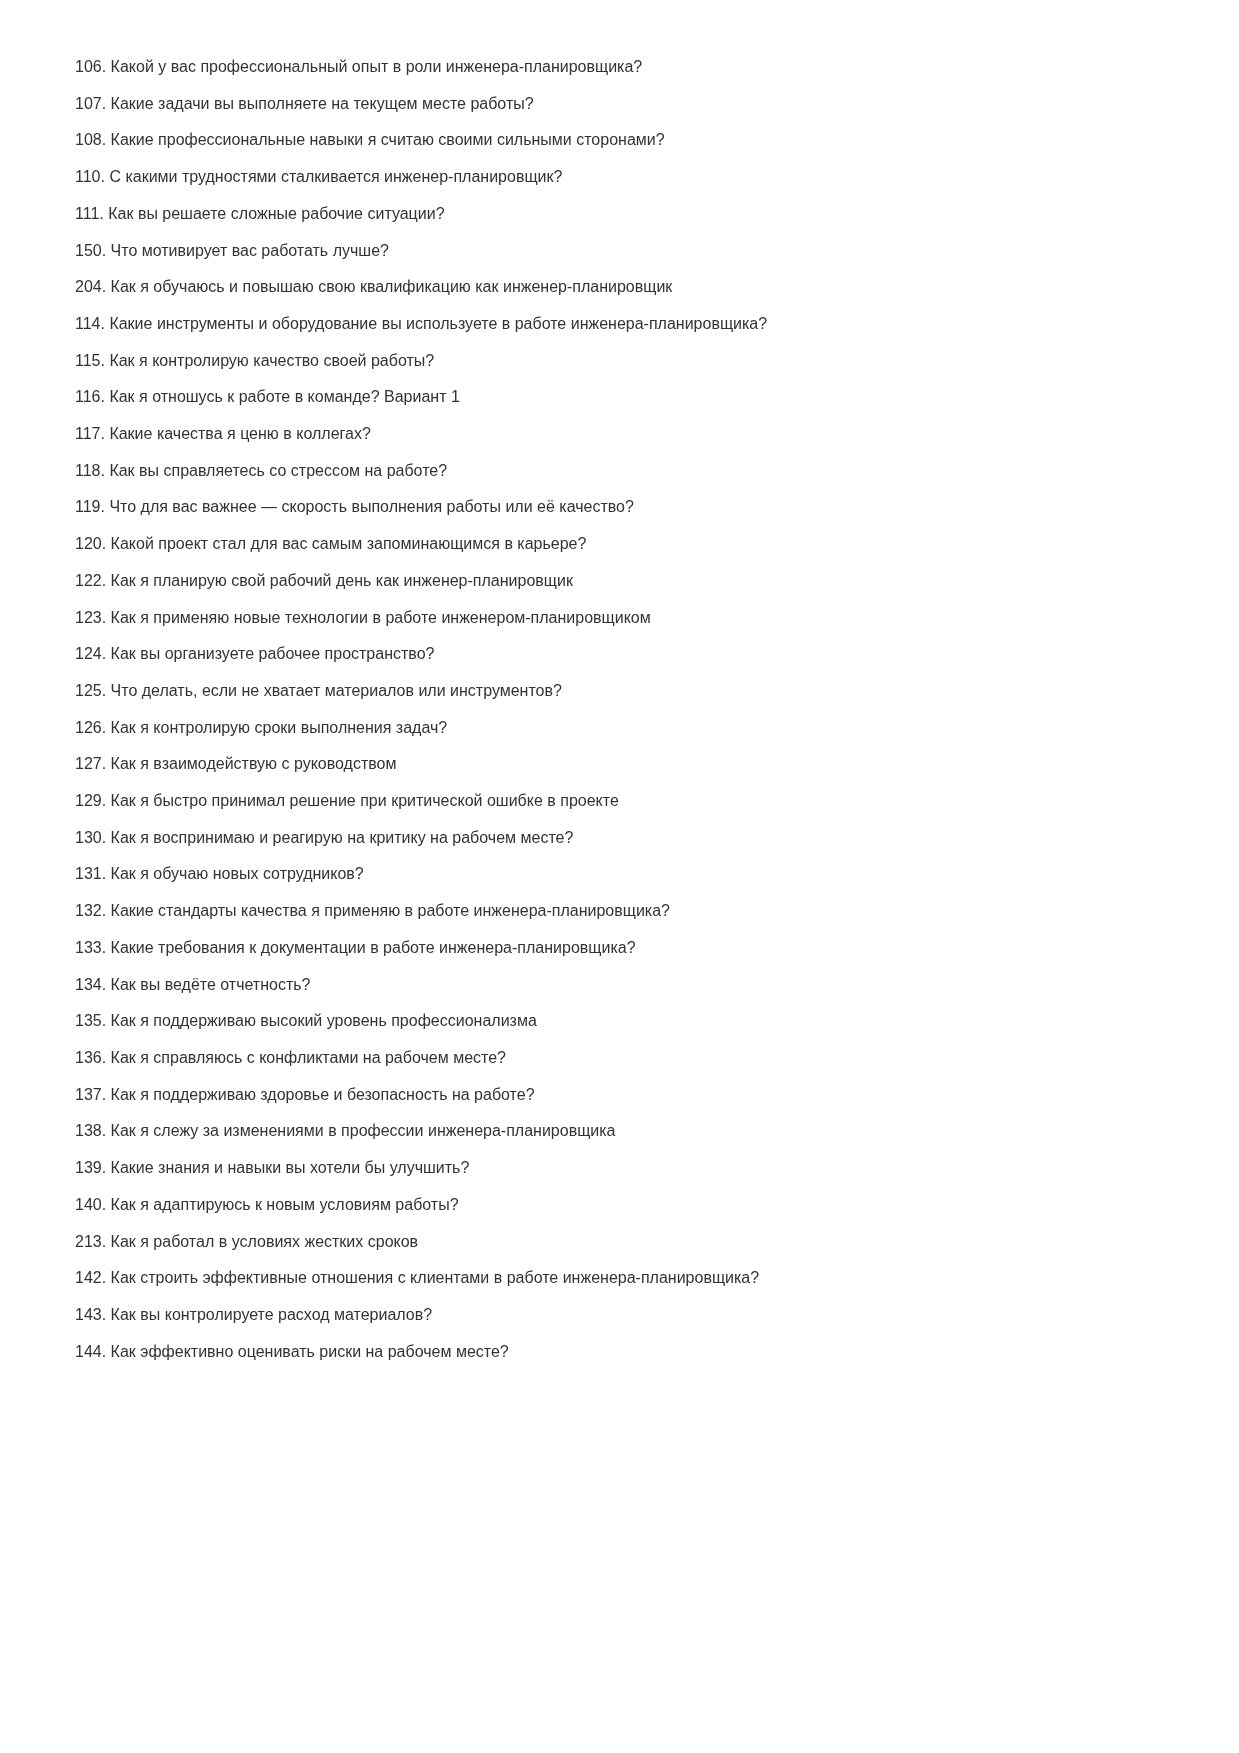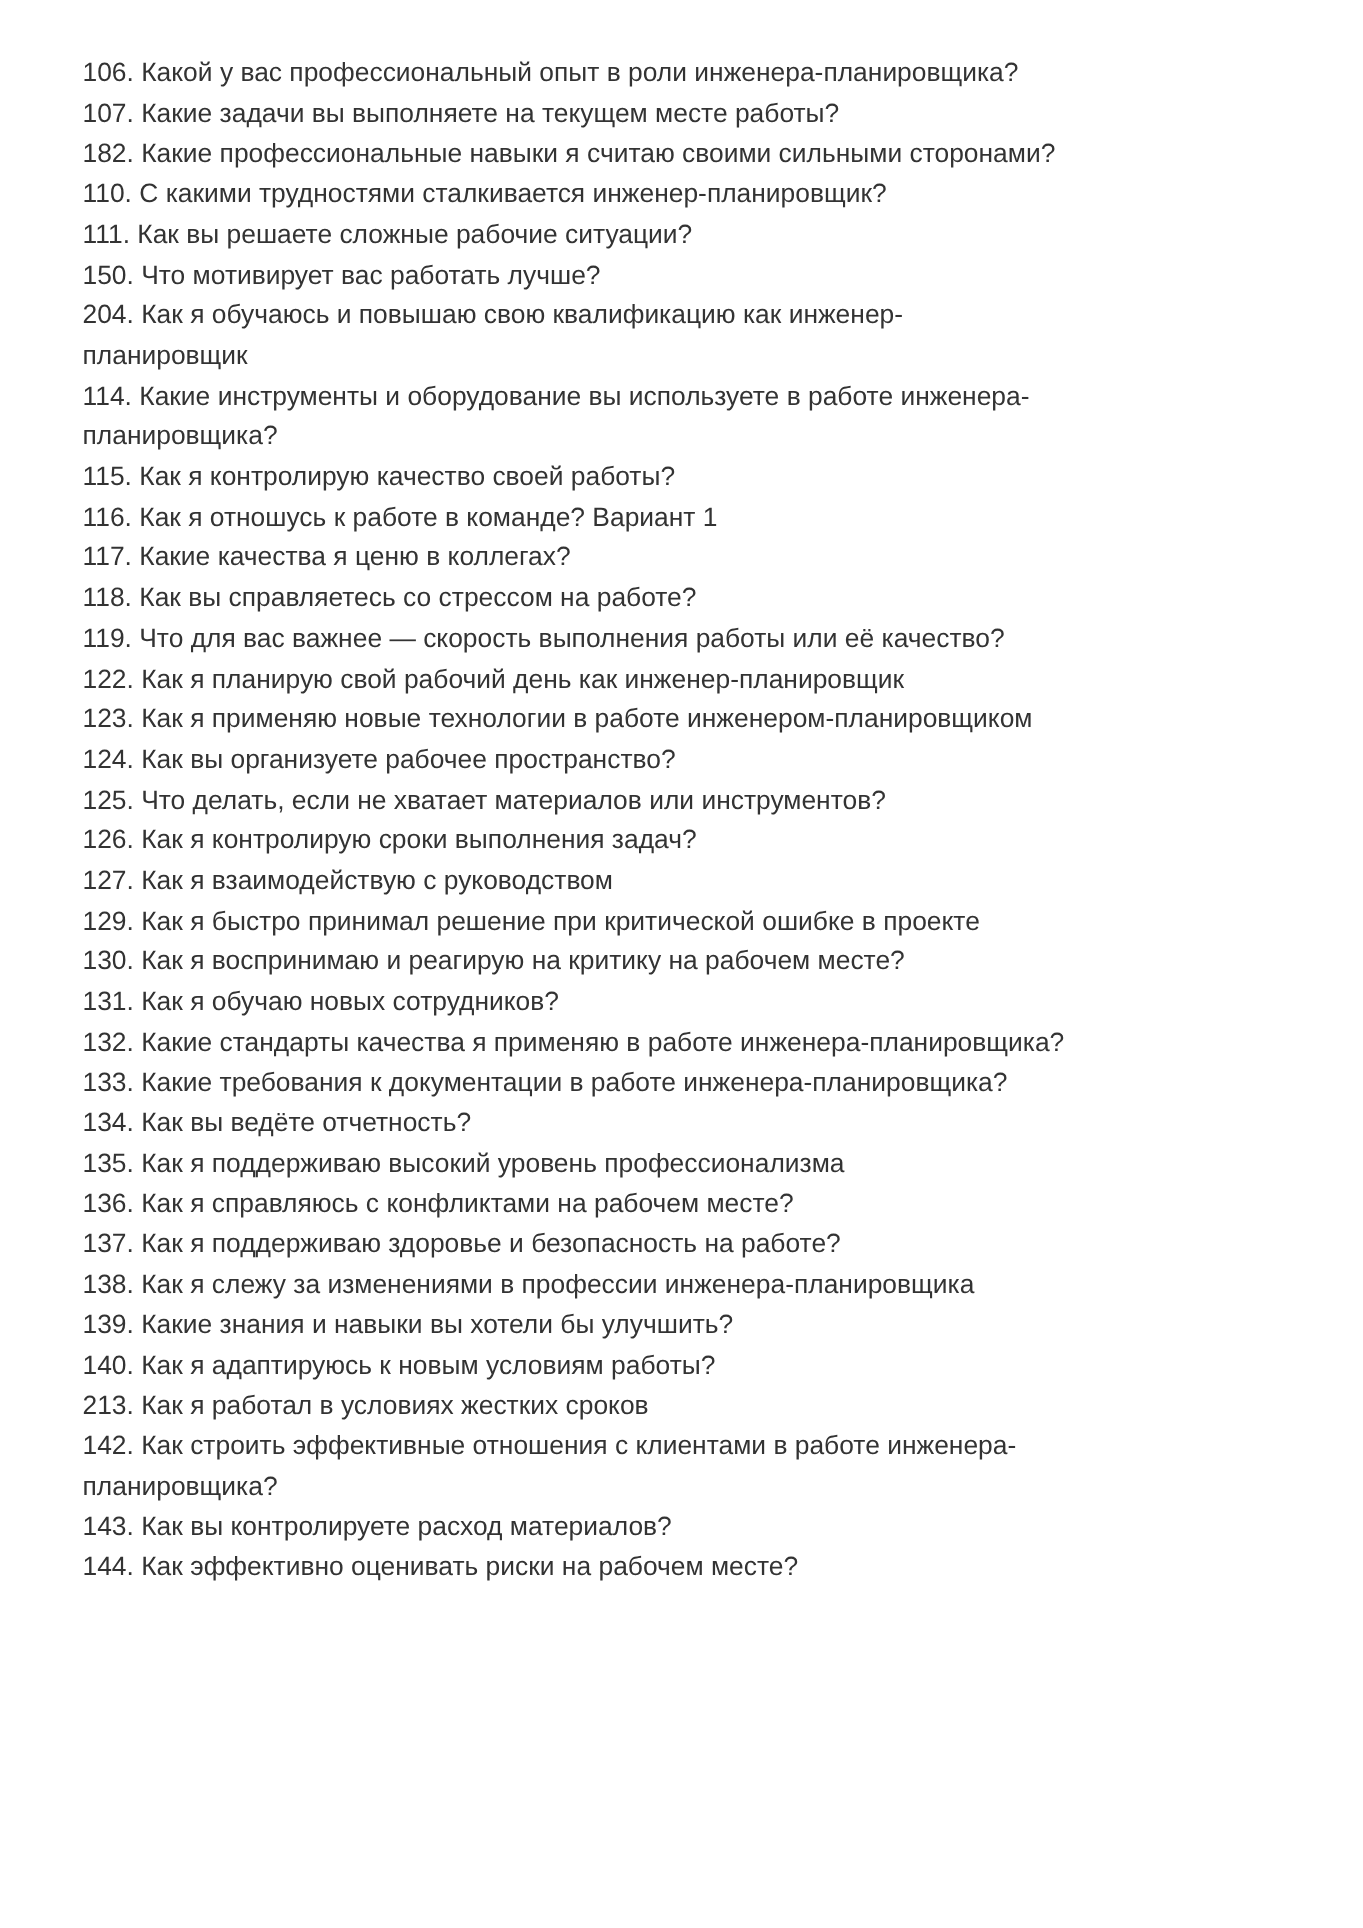--- a/index.html
+++ b/index.html
@@ -19,44 +19,45 @@
     min-height: 1753px;
     padding: 49px 75px 60px 75px;
     background: #ffffff;
   }
   .question-list {
     width: 895px;
   }
   .question-item {
     margin: 0;
     padding: 0;
-    font-size: 24px;
+    font-size: 16px;
     line-height: 36.7px;
     color: #333333;
     white-space: normal;
   }
 </style>
 </head>
 <body>
 
 <div class="page">
   <div class="question-list" id="question-list">
       <p class="question-item">106. Какой у вас профессиональный опыт в роли инженера-планировщика?</p>
       <p class="question-item">107. Какие задачи вы выполняете на текущем месте работы?</p>
-      <p class="question-item">182. Какие профессиональные навыки я считаю своими сильными сторонами?</p>
+      <p class="question-item">108. Какие профессиональные навыки я считаю своими сильными сторонами?</p>
       <p class="question-item">110. С какими трудностями сталкивается инженер-планировщик?</p>
       <p class="question-item">111. Как вы решаете сложные рабочие ситуации?</p>
       <p class="question-item">150. Что мотивирует вас работать лучше?</p>
       <p class="question-item">204. Как я обучаюсь и повышаю свою квалификацию как инженер-планировщик</p>
       <p class="question-item">114. Какие инструменты и оборудование вы используете в работе инженера-планировщика?</p>
       <p class="question-item">115. Как я контролирую качество своей работы?</p>
       <p class="question-item">116. Как я отношусь к работе в команде? Вариант 1</p>
       <p class="question-item">117. Какие качества я ценю в коллегах?</p>
       <p class="question-item">118. Как вы справляетесь со стрессом на работе?</p>
       <p class="question-item">119. Что для вас важнее — скорость выполнения работы или её качество?</p>
+      <p class="question-item">120. Какой проект стал для вас самым запоминающимся в карьере?</p>
       <p class="question-item">122. Как я планирую свой рабочий день как инженер-планировщик</p>
       <p class="question-item">123. Как я применяю новые технологии в работе инженером-планировщиком</p>
       <p class="question-item">124. Как вы организуете рабочее пространство?</p>
       <p class="question-item">125. Что делать, если не хватает материалов или инструментов?</p>
       <p class="question-item">126. Как я контролирую сроки выполнения задач?</p>
       <p class="question-item">127. Как я взаимодействую с руководством</p>
       <p class="question-item">129. Как я быстро принимал решение при критической ошибке в проекте</p>
       <p class="question-item">130. Как я воспринимаю и реагирую на критику на рабочем месте?</p>
       <p class="question-item">131. Как я обучаю новых сотрудников?</p>
       <p class="question-item">132. Какие стандарты качества я применяю в работе инженера-планировщика?</p>

